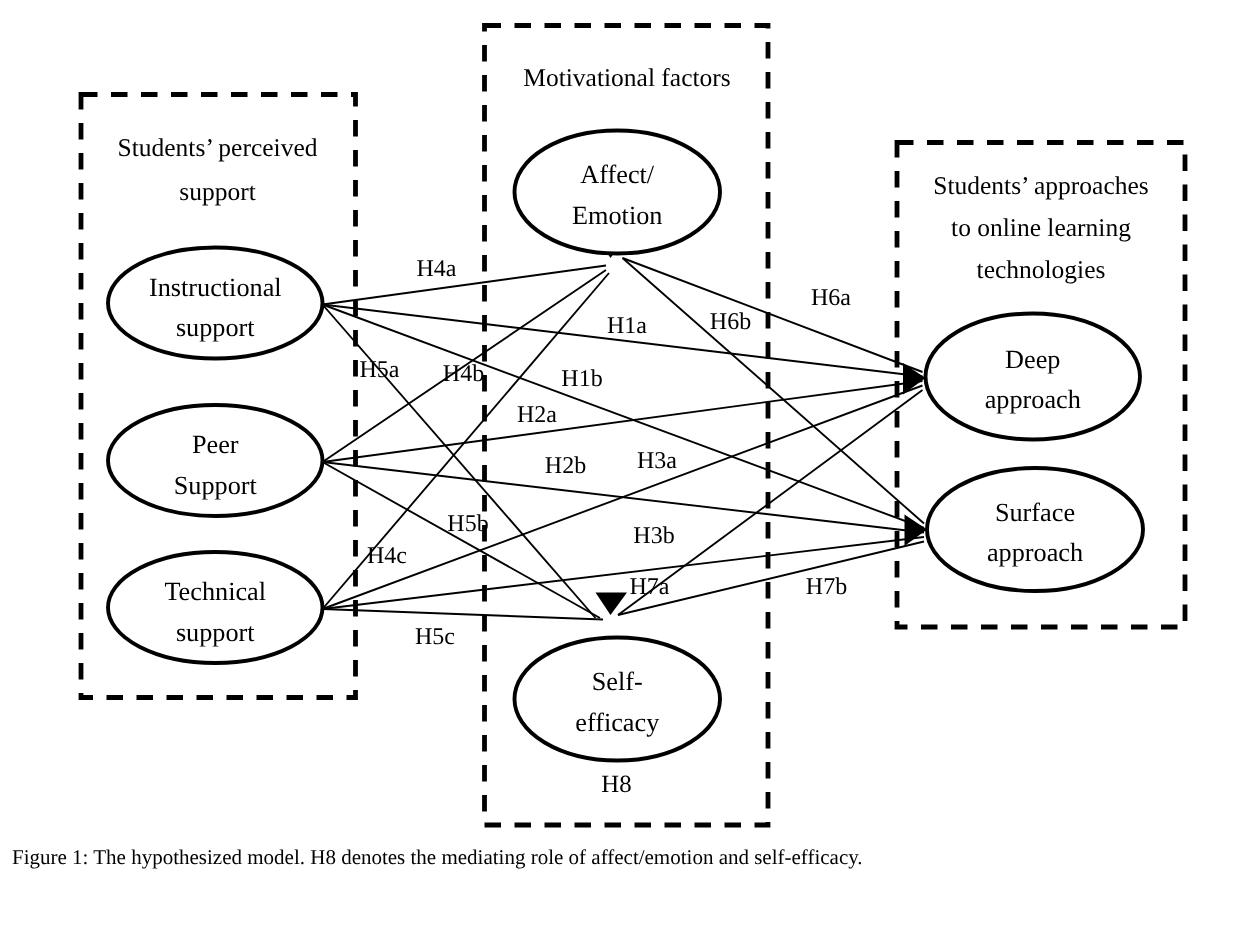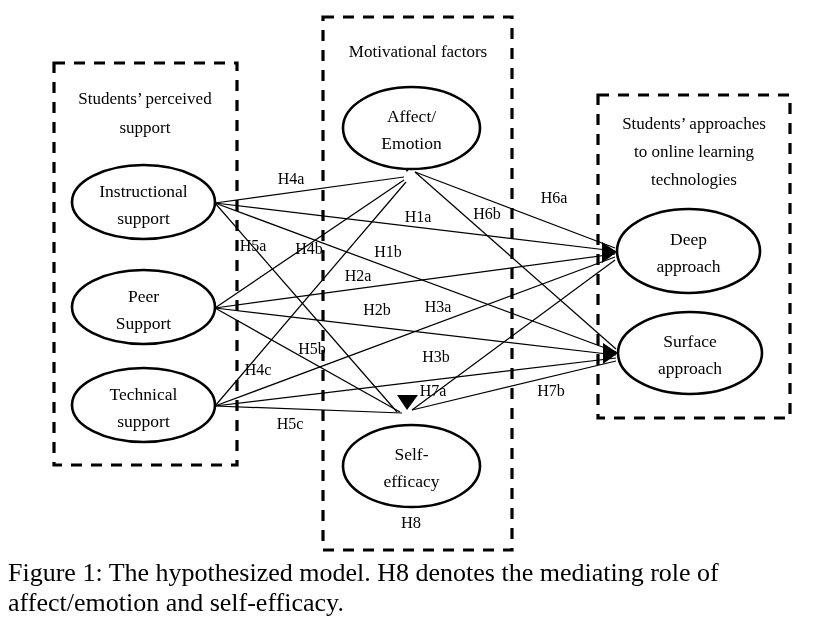--- a/index.html
+++ b/index.html
@@ -73,21 +73,21 @@
     font-size: 16.5px;
     fill: #000000;
     text-anchor: middle;
   }
   #figure-caption {
     position: absolute;
     left: 8px;
     top: 558px;
     width: 824px;
     font-family: "Liberation Serif", "DejaVu Serif", serif;
-    font-size: 26px;
+    font-size: 14px;
     line-height: 30px;
     color: #000000;
     white-space: pre-wrap;
   }
 </style>
 </head>
 <body>
 
 <div id="figure-root">
 

